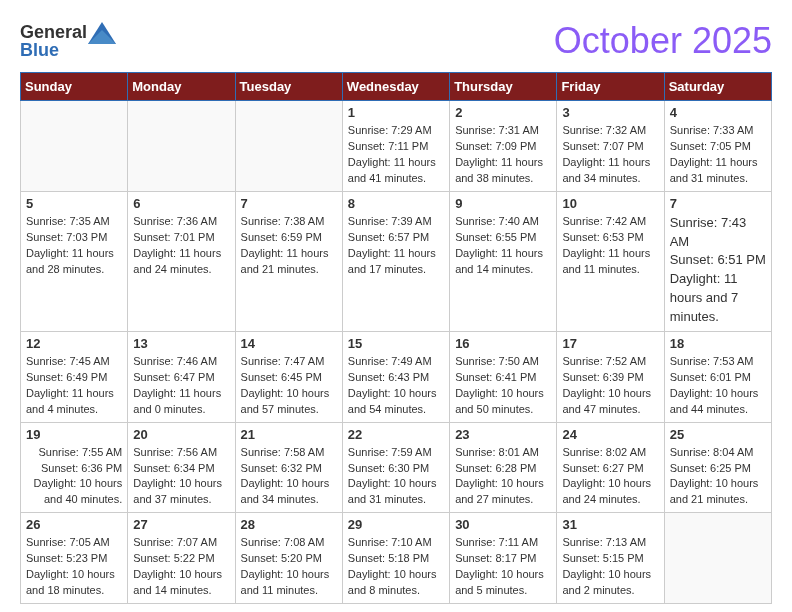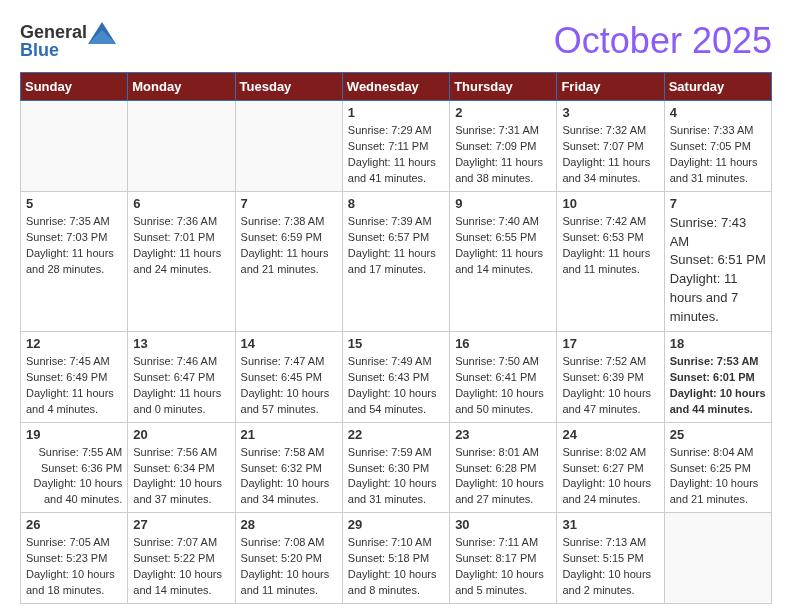--- a/index.html
+++ b/index.html
@@ -158,21 +158,21 @@
         <td>
           <div class="day-num">16</div>
           <div class="day-info" style="font-size: 11px; line-height: 1.45;"><span>Sunrise: 7:50 AM</span><br><span>Sunset: 6:41 PM</span><br><span>Daylight: 10 hours and 50 minutes.</span></div>
         </td>
         <td>
           <div class="day-num">17</div>
           <div class="day-info" style="font-size: 11px; line-height: 1.45;"><span>Sunrise: 7:52 AM</span><br><span>Sunset: 6:39 PM</span><br><span>Daylight: 10 hours and 47 minutes.</span></div>
         </td>
         <td>
           <div class="day-num">18</div>
-          <div class="day-info" style="font-size: 11px; line-height: 1.45; font-weight: bold;"><span>Sunrise: 7:53 AM</span><br><span>Sunset: 6:01 PM</span><br><span>Daylight: 10 hours and 44 minutes.</span></div>
+          <div class="day-info" style="font-size: 11px; line-height: 1.45;"><span>Sunrise: 7:53 AM</span><br><span>Sunset: 6:01 PM</span><br><span>Daylight: 10 hours and 44 minutes.</span></div>
         </td>
       </tr>
       <tr>
         <td>
           <div class="day-num">19</div>
           <div class="day-info" style="font-size: 11px; line-height: 1.45; text-align: right;"><span>Sunrise: 7:55 AM</span><br><span>Sunset: 6:36 PM</span><br><span>Daylight: 10 hours and 40 minutes.</span></div>
         </td>
         <td>
           <div class="day-num">20</div>
           <div class="day-info" style="font-size: 11px; line-height: 1.45;"><span>Sunrise: 7:56 AM</span><br><span>Sunset: 6:34 PM</span><br><span>Daylight: 10 hours and 37 minutes.</span></div>

